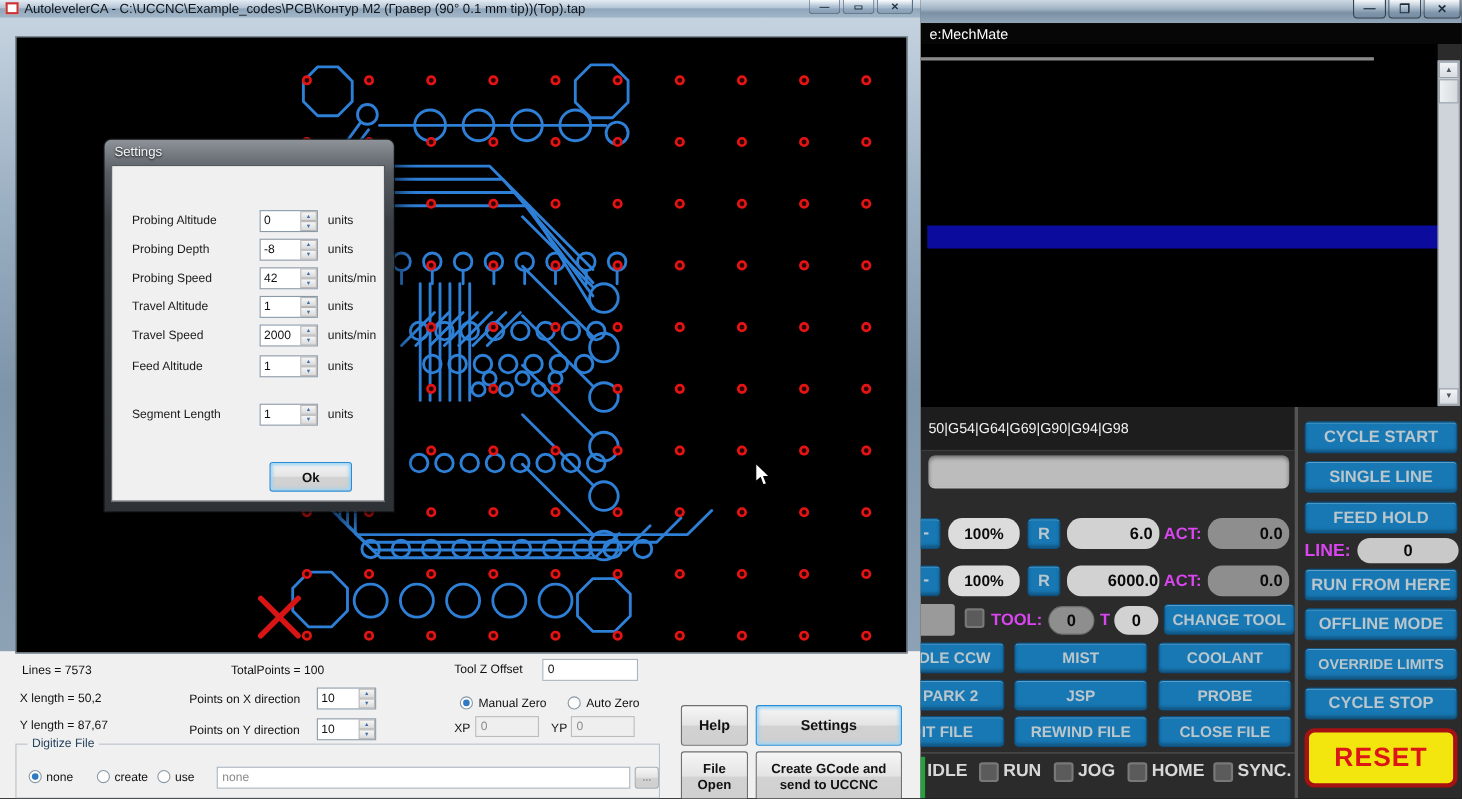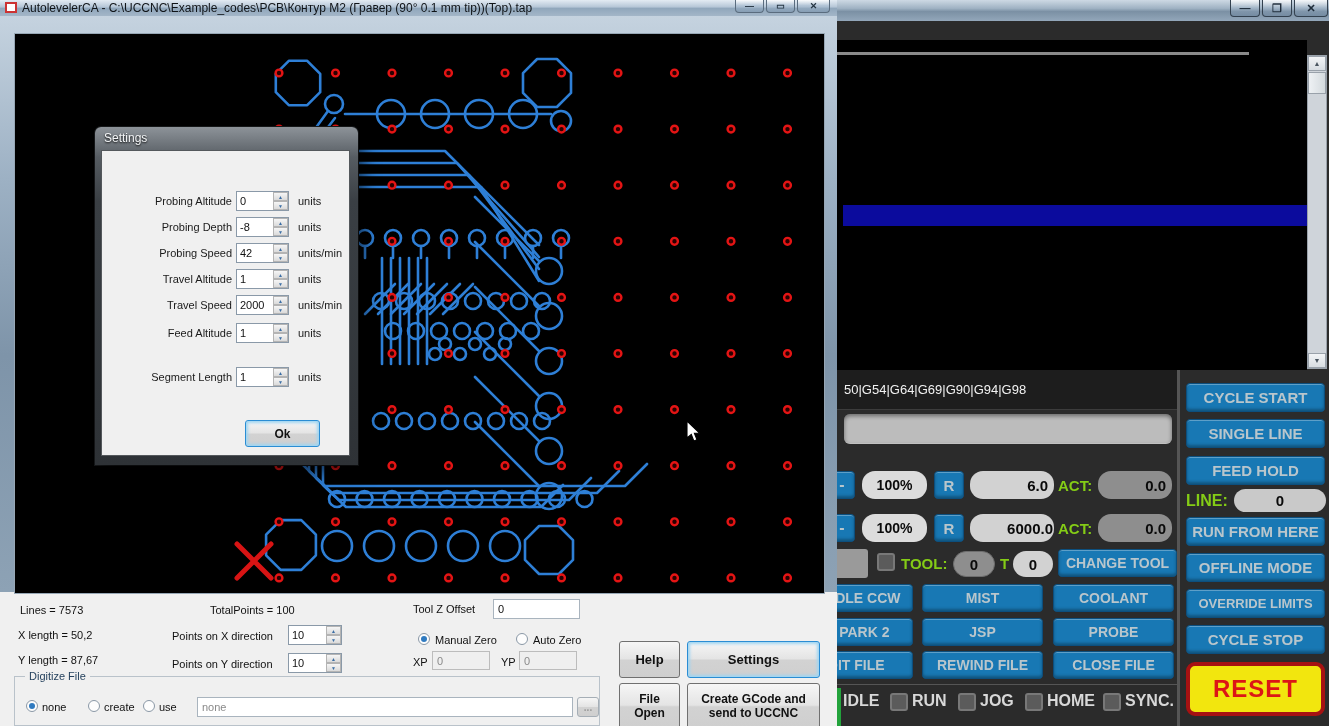--- a/index.html
+++ b/index.html
@@ -18,21 +18,21 @@
     background:linear-gradient(180deg,rgba(255,255,255,.85),rgba(170,190,210,.55) 45%,rgba(120,145,170,.55));
     color:#243442;font-size:9px;font-weight:bold;display:flex;align-items:center;justify-content:center;box-sizing:border-box;}
   #pcb-panel{left:14px;top:33px;width:809px;height:559px;background:#000;border:1px solid #97a7b5;box-sizing:content-box;}
   
   #dlg{left:95px;top:127px;width:263px;height:338px;border-radius:6px 6px 0 0;
     background:linear-gradient(180deg,#8d9399 0%,#565c62 9%,#3a3f44 22%,#2e3236 100%);
     box-shadow:6px 8px 16px rgba(0,0,0,.6),0 0 0 1px #17191b;}
   #dlg-title{left:9px;top:4px;font-size:12px;color:#f4f6f8;text-shadow:0 1px 2px #000;}
   #dlg-content{left:6px;top:23px;width:249px;height:306px;background:#f0f0f0;border:1px solid #54585c;box-sizing:border-box;}
   .srow{position:absolute;left:0;width:100%;height:22px;display:flex;align-items:center;}
-  .slabel{position:absolute;left:18px;width:112px;text-align:right;font-size:11px;color:#1a1a1a;}
+  .slabel{position:absolute;left:18px;width:112px;text-align:left;font-size:11px;color:#1a1a1a;}
   .nud{display:flex;background:#fff;border:1px solid #8a99a8;box-sizing:border-box;height:20px;}
   .nud .v{flex:1;font-size:11px;color:#111;padding:3px 0 0 3px;overflow:hidden;}
   .nud .btns{width:15px;display:flex;flex-direction:column;}
   .nud .btns span{flex:1;background:linear-gradient(#f6f6f6,#dadada);border:1px solid #b4b4b4;
     font-size:5px;line-height:4px;color:#3b6ea5;display:flex;align-items:center;justify-content:center;}
   .srow .nud{position:absolute;left:134px;width:53px;}
   .sunit{position:absolute;left:196px;font-size:11px;color:#1a1a1a;}
   .winbtn{background:linear-gradient(180deg,#f6f6f6,#e4e4e4 48%,#d2d2d2 52%,#cfcfcf);
     border:1px solid #707070;border-radius:3px;display:flex;align-items:center;justify-content:center;
     font-weight:bold;font-size:13px;color:#111;box-sizing:border-box;text-align:center;}
@@ -64,21 +64,21 @@
   #modal-line{left:0;top:370px;width:340px;height:40px;background:#1d1d1d;color:#f2f2f2;
     font-size:13px;display:flex;align-items:center;padding-left:7px;box-sizing:border-box;border-bottom:1px solid #3c3c3c;}
   #vdivider{left:340px;top:370px;width:3px;height:356px;background:#555;}
   #mdi{left:7px;top:414px;width:328px;height:30px;background:#bcbcbc;border-radius:6px;
     box-shadow:inset 0 2px 4px rgba(0,0,0,.45),inset 0 -1px 0 rgba(255,255,255,.25);}
   .bbtn{background:#1878b4;border:1px solid #0c4f7e;border-radius:4px;color:#b9c6cc;font-weight:bold;
     display:flex;align-items:center;justify-content:center;box-sizing:border-box;text-align:center;
     box-shadow:inset 0 1px 0 rgba(255,255,255,.3),inset 0 -2px 3px rgba(0,0,0,.3);white-space:nowrap;}
   .gfield{background:#d2d2d2;border-radius:13px;color:#0a0a0a;font-weight:bold;display:flex;align-items:center;box-sizing:border-box;}
   .gfield.dark{background:#8e8e8e;}
-  .wlabel{color:#84cc16;font-weight:bold;}
+  .wlabel{color:#d946ef;font-weight:bold;}
   .led{background:#5b5b5b;border:2px solid #787878;border-radius:3px;box-sizing:border-box;}
   #reset-btn{background:#f2e60e;border:4px solid #a61212;border-radius:9px;color:#dc1616;
     font-weight:bold;font-size:24px;display:flex;align-items:center;justify-content:center;box-sizing:border-box;letter-spacing:1px;}
   #green-sliver{left:0;top:688px;width:4px;height:38px;background:#23a33c;}
   #gc-topline{left:0;top:52px;width:412px;height:3px;background:#8a8a8a;}
 </style>
 </head>
 <body>
 
 <div id="screen">
@@ -457,20 +457,21 @@
       </div>
     </div>
   </div>
 
   <div id="rw" class="abs">
     <div id="rw-titlebar" class="abs"></div>
     <div class="capbtn2 abs" style="left:393px;top:0;width:30px;">—</div>
     <div class="capbtn2 abs" style="left:425px;top:0;width:30px;">❒</div>
     <div class="capbtn2 abs" style="left:457px;top:0;width:34px;">✕</div>
 
+    <div id="rw-header" class="abs">e:MechMate</div>
 
     <div id="gcode" class="abs">
       <div id="gc-line" class="abs"></div>
     </div>
     <div id="gc-topline" class="abs"></div>
     <div class="sb-track abs">
       <div class="sb-btn" style="top:0;">▲</div>
       <div class="sb-thumb"></div>
       <div class="sb-btn" style="bottom:0;">▼</div>
     </div>

